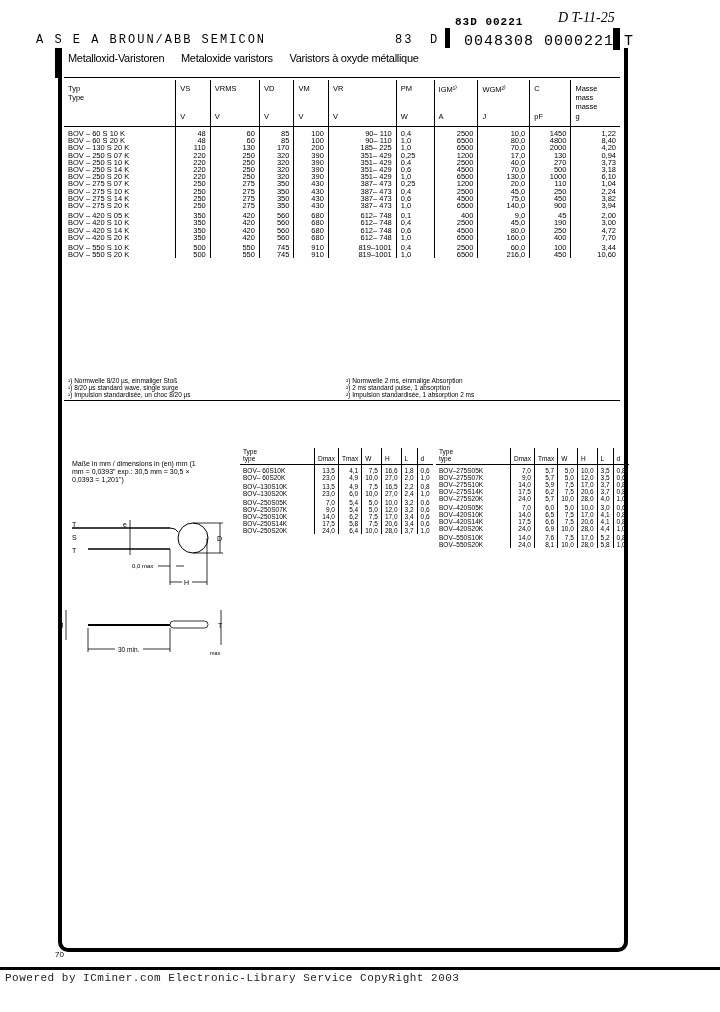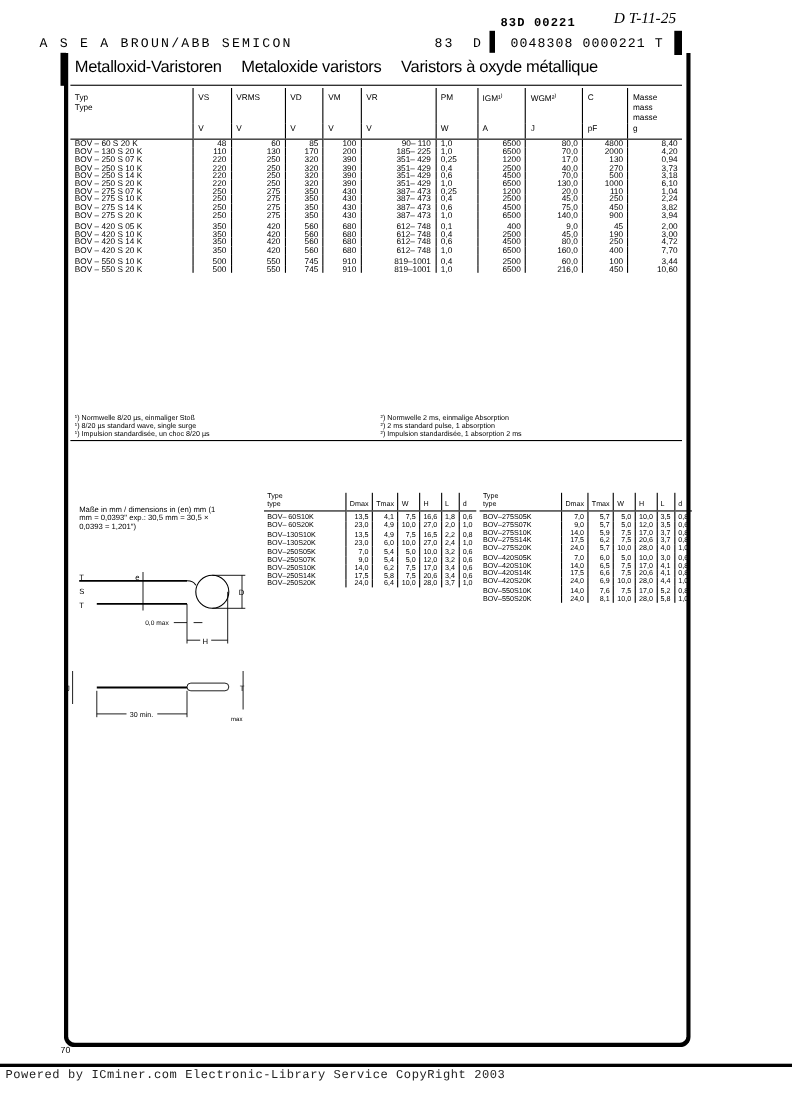--- a/index.html
+++ b/index.html
@@ -4,25 +4,25 @@
 <style>
   html,body{margin:0;padding:0;background:#fff;}
   body{width:720px;height:1012px;position:relative;overflow:hidden;font-family:"Liberation Sans",sans-serif;color:#000;}
   .abs{position:absolute;}
   .mono{font-family:"Liberation Mono","DejaVu Sans Mono",monospace;}
   #topcode{left:455px;top:16px;font-size:11px;letter-spacing:1px;font-weight:bold;}
   #handnote{left:558px;top:10px;font-size:14px;font-style:italic;font-family:"Liberation Serif",serif;}
   #company{left:36px;top:33px;font-size:12px;letter-spacing:2px;}
   #code83{left:395px;top:33px;font-size:12px;letter-spacing:2px;}
   #codeD{left:430px;top:33px;font-size:12px;}
-  #barcode{left:464px;top:33px;font-size:12px;letter-spacing:1px;}
+  #barcode{left:464px;top:33px;font-size:15px;letter-spacing:1px;}
   .blackblk{background:#000;}
   #frame{left:58px;top:48px;width:562px;height:900px;border:4px solid #000;border-top:none;border-radius:0 0 10px 10px;}
   #frameleft-top{left:55px;top:48px;width:5px;height:30px;background:#000;}
-  #title{left:68px;top:52px;font-size:15px;letter-spacing:-0.3px;}
+  #title{left:68px;top:52px;font-size:11px;letter-spacing:-0.3px;}
   #title span{margin-right:14px;}
   table{border-collapse:collapse;}
   #maintable{left:64px;top:80px;width:556px;font-size:7.5px;}
   #maintable th,#maintable td{font-weight:normal;padding:0 4px;vertical-align:top;text-align:left;}
   #maintable th{border-left:1px solid #000;}
   #maintable td{border-left:1px solid #000;line-height:7.2px;}
   #maintable th:first-child,#maintable td:first-child{border-left:none;}
   #maintable thead tr.names th{height:28px;padding-top:4px;}
   #maintable thead tr.units th{height:14px;border-bottom:1px solid #000;}
   #maintable tbody tr.gap td{padding-top:3px;}
@@ -92,20 +92,33 @@
         <th>V</th>
         <th>V</th>
         <th>W</th>
         <th>A</th>
         <th>J</th>
         <th>pF</th>
         <th>g</th>
       </tr>
     </thead>
   <tbody id="mt-body">
+      <tr class="gap">
+        <td>BOV –  60 S 10 K</td>
+        <td class="num">48</td>
+        <td class="num">60</td>
+        <td class="num">85</td>
+        <td class="num">100</td>
+        <td class="num">90– 110</td>
+        <td>0,4</td>
+        <td class="num">2500</td>
+        <td class="num">10,0</td>
+        <td class="num">1450</td>
+        <td class="num">1,22</td>
+      </tr>
       <tr>
         <td>BOV –  60 S 20 K</td>
         <td class="num">48</td>
         <td class="num">60</td>
         <td class="num">85</td>
         <td class="num">100</td>
         <td class="num">90– 110</td>
         <td>1,0</td>
         <td class="num">6500</td>
         <td class="num">80,0</td>

